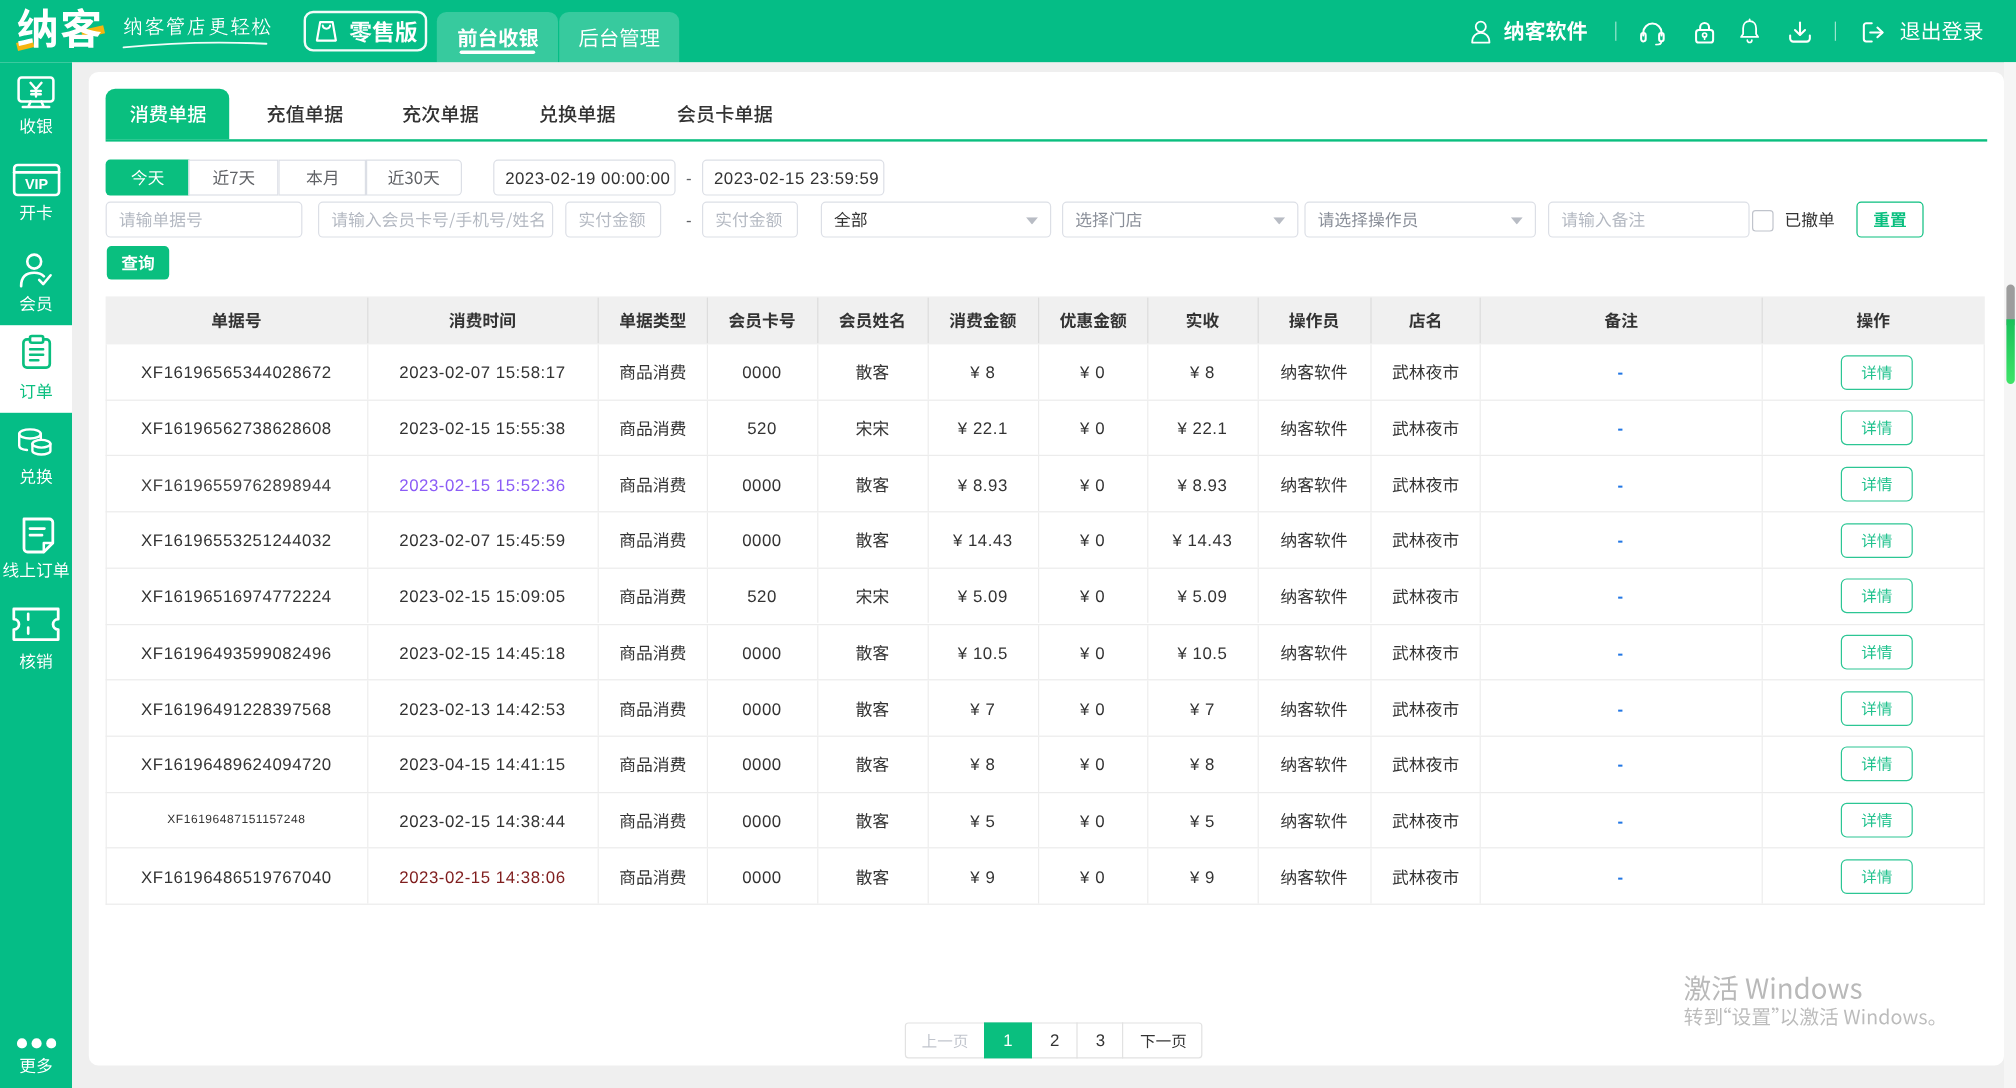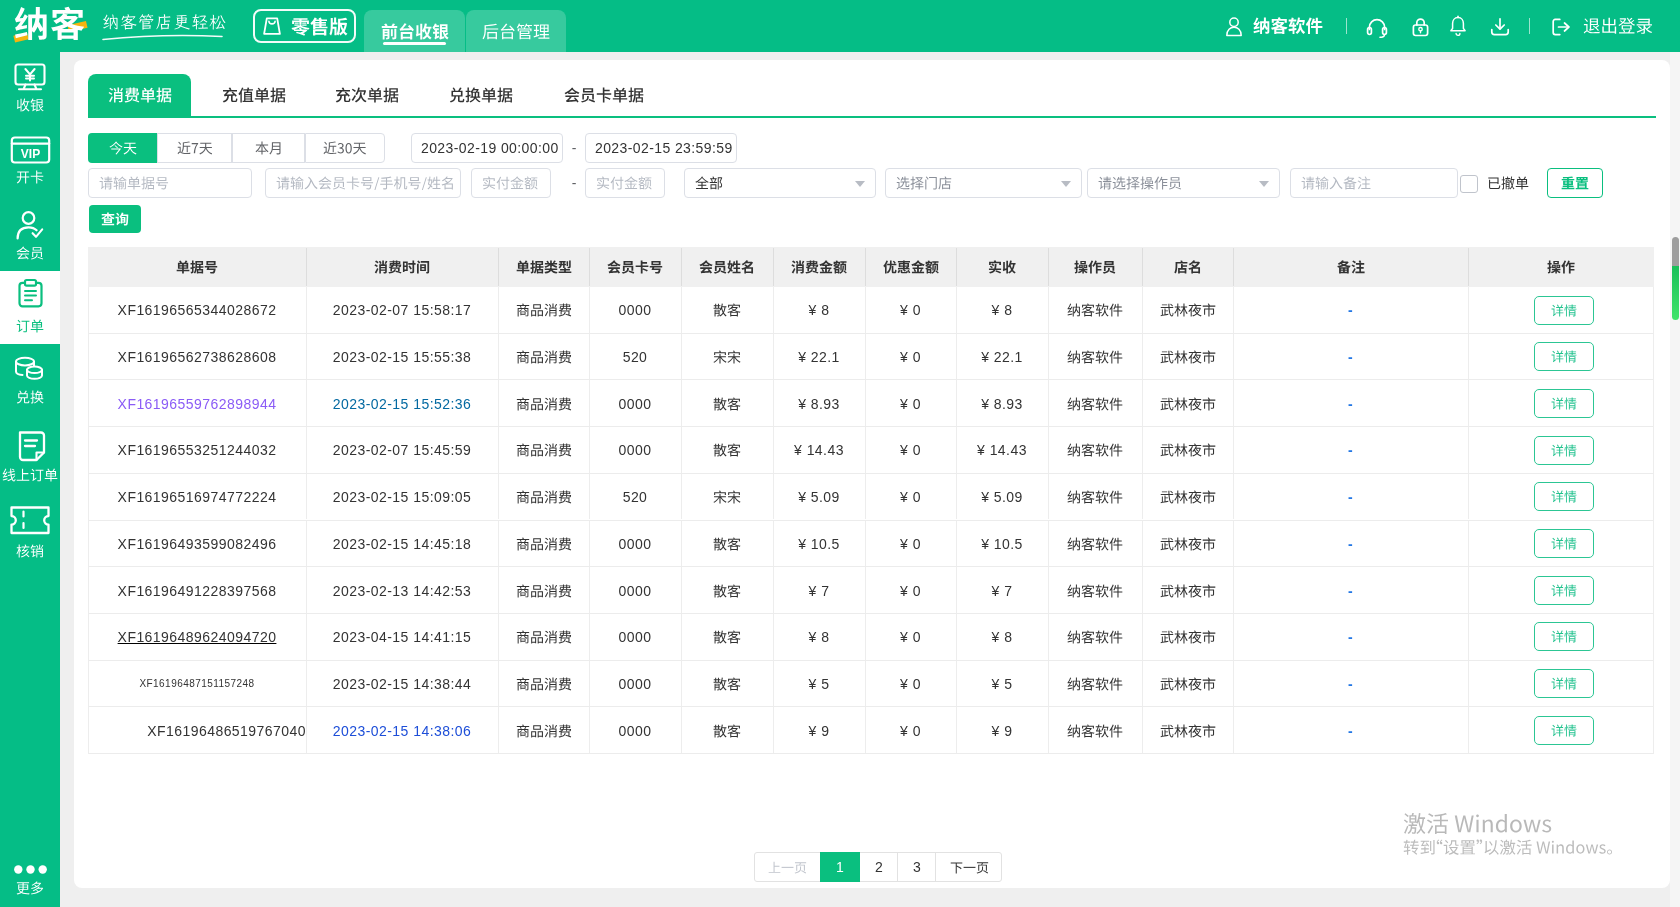--- a/index.html
+++ b/index.html
@@ -657,24 +657,24 @@
 <div style="position:absolute;left:589px;top:380.4px;width:1px;height:45.7px;background:#ededed;"></div>
 <div style="position:absolute;left:681px;top:380.4px;width:1px;height:45.7px;background:#ededed;"></div>
 <div style="position:absolute;left:773px;top:380.4px;width:1px;height:45.7px;background:#ededed;"></div>
 <div style="position:absolute;left:865px;top:380.4px;width:1px;height:45.7px;background:#ededed;"></div>
 <div style="position:absolute;left:956px;top:380.4px;width:1px;height:45.7px;background:#ededed;"></div>
 <div style="position:absolute;left:1048px;top:380.4px;width:1px;height:45.7px;background:#ededed;"></div>
 <div style="position:absolute;left:1142px;top:380.4px;width:1px;height:45.7px;background:#ededed;"></div>
 <div style="position:absolute;left:1233px;top:380.4px;width:1px;height:45.7px;background:#ededed;"></div>
 <div style="position:absolute;left:1468px;top:380.4px;width:1px;height:45.7px;background:#ededed;"></div>
 <div style="position:absolute;left:88px;top:380.4px;width:218px;height:46.7px;display:flex;align-items:center;justify-content:center;">
-    <span style="font-size:14px;letter-spacing:.45px;color:#8b5cf6">XF16196559762898944</span>
+    <span style="font-size:14px;letter-spacing:.45px;color:#404040">XF16196559762898944</span>
   </div>
 <div style="position:absolute;left:306px;top:380.4px;width:192px;height:46.7px;display:flex;align-items:center;justify-content:center;">
-    <span style="font-size:14px;letter-spacing:.45px;color:#0369a1">2023-02-15 15:52:36</span>
+    <span style="font-size:14px;letter-spacing:.45px;color:#8b5cf6">2023-02-15 15:52:36</span>
   </div>
 <div style="position:absolute;left:498px;top:380.4px;width:91px;height:46.7px;display:flex;align-items:center;justify-content:center;">
     <svg class="z" width="56.0" height="14" viewBox="0 -0.88 4.000 1" fill="#333">
       <use href="#g116" x="0.000"></use>
       <use href="#g117" x="1.000"></use>
       <use href="#g118" x="2.000"></use>
       <use href="#g119" x="3.000"></use>
     </svg>
   </div>
 <div style="position:absolute;left:589px;top:380.4px;width:92px;height:46.7px;display:flex;align-items:center;justify-content:center;">
@@ -1001,21 +1001,21 @@
 <div style="position:absolute;left:498px;top:613.9000000000001px;width:1px;height:45.7px;background:#ededed;"></div>
 <div style="position:absolute;left:589px;top:613.9000000000001px;width:1px;height:45.7px;background:#ededed;"></div>
 <div style="position:absolute;left:681px;top:613.9000000000001px;width:1px;height:45.7px;background:#ededed;"></div>
 <div style="position:absolute;left:773px;top:613.9000000000001px;width:1px;height:45.7px;background:#ededed;"></div>
 <div style="position:absolute;left:865px;top:613.9000000000001px;width:1px;height:45.7px;background:#ededed;"></div>
 <div style="position:absolute;left:956px;top:613.9000000000001px;width:1px;height:45.7px;background:#ededed;"></div>
 <div style="position:absolute;left:1048px;top:613.9000000000001px;width:1px;height:45.7px;background:#ededed;"></div>
 <div style="position:absolute;left:1142px;top:613.9000000000001px;width:1px;height:45.7px;background:#ededed;"></div>
 <div style="position:absolute;left:1233px;top:613.9000000000001px;width:1px;height:45.7px;background:#ededed;"></div>
 <div style="position:absolute;left:1468px;top:613.9000000000001px;width:1px;height:45.7px;background:#ededed;"></div>
-<div style="position:absolute;left:88px;top:613.9000000000001px;width:218px;height:46.7px;display:flex;align-items:center;justify-content:center;text-decoration:underline;">
+<div style="position:absolute;left:88px;top:613.9000000000001px;width:218px;height:46.7px;display:flex;align-items:center;justify-content:center;">
     <span style="font-size:14px;letter-spacing:.45px;color:#333">XF16196489624094720</span>
   </div>
 <div style="position:absolute;left:306px;top:613.9000000000001px;width:192px;height:46.7px;display:flex;align-items:center;justify-content:center;">
     <span style="font-size:14px;letter-spacing:.45px;color:#333">2023-04-15 14:41:15</span>
   </div>
 <div style="position:absolute;left:498px;top:613.9000000000001px;width:91px;height:46.7px;display:flex;align-items:center;justify-content:center;">
     <svg class="z" width="56.0" height="14" viewBox="0 -0.88 4.000 1" fill="#333">
       <use href="#g116" x="0.000"></use>
       <use href="#g117" x="1.000"></use>
       <use href="#g118" x="2.000"></use>
@@ -1139,25 +1139,25 @@
 <div style="position:absolute;left:498px;top:707.3px;width:1px;height:45.7px;background:#ededed;"></div>
 <div style="position:absolute;left:589px;top:707.3px;width:1px;height:45.7px;background:#ededed;"></div>
 <div style="position:absolute;left:681px;top:707.3px;width:1px;height:45.7px;background:#ededed;"></div>
 <div style="position:absolute;left:773px;top:707.3px;width:1px;height:45.7px;background:#ededed;"></div>
 <div style="position:absolute;left:865px;top:707.3px;width:1px;height:45.7px;background:#ededed;"></div>
 <div style="position:absolute;left:956px;top:707.3px;width:1px;height:45.7px;background:#ededed;"></div>
 <div style="position:absolute;left:1048px;top:707.3px;width:1px;height:45.7px;background:#ededed;"></div>
 <div style="position:absolute;left:1142px;top:707.3px;width:1px;height:45.7px;background:#ededed;"></div>
 <div style="position:absolute;left:1233px;top:707.3px;width:1px;height:45.7px;background:#ededed;"></div>
 <div style="position:absolute;left:1468px;top:707.3px;width:1px;height:45.7px;background:#ededed;"></div>
-<div style="position:absolute;left:88px;top:707.3px;width:218px;height:46.7px;display:flex;align-items:center;justify-content:flex-end;">
+<div style="position:absolute;left:88px;top:707.3px;width:218px;height:46.7px;display:flex;align-items:center;justify-content:center;">
     <span style="font-size:14px;letter-spacing:.45px;color:#333">XF16196486519767040</span>
   </div>
 <div style="position:absolute;left:306px;top:707.3px;width:192px;height:46.7px;display:flex;align-items:center;justify-content:center;">
-    <span style="font-size:14px;letter-spacing:.45px;color:#1d4ed8">2023-02-15 14:38:06</span>
+    <span style="font-size:14px;letter-spacing:.45px;color:#7f1d1d">2023-02-15 14:38:06</span>
   </div>
 <div style="position:absolute;left:498px;top:707.3px;width:91px;height:46.7px;display:flex;align-items:center;justify-content:center;">
     <svg class="z" width="56.0" height="14" viewBox="0 -0.88 4.000 1" fill="#333">
       <use href="#g116" x="0.000"></use>
       <use href="#g117" x="1.000"></use>
       <use href="#g118" x="2.000"></use>
       <use href="#g119" x="3.000"></use>
     </svg>
   </div>
 <div style="position:absolute;left:589px;top:707.3px;width:92px;height:46.7px;display:flex;align-items:center;justify-content:center;">

